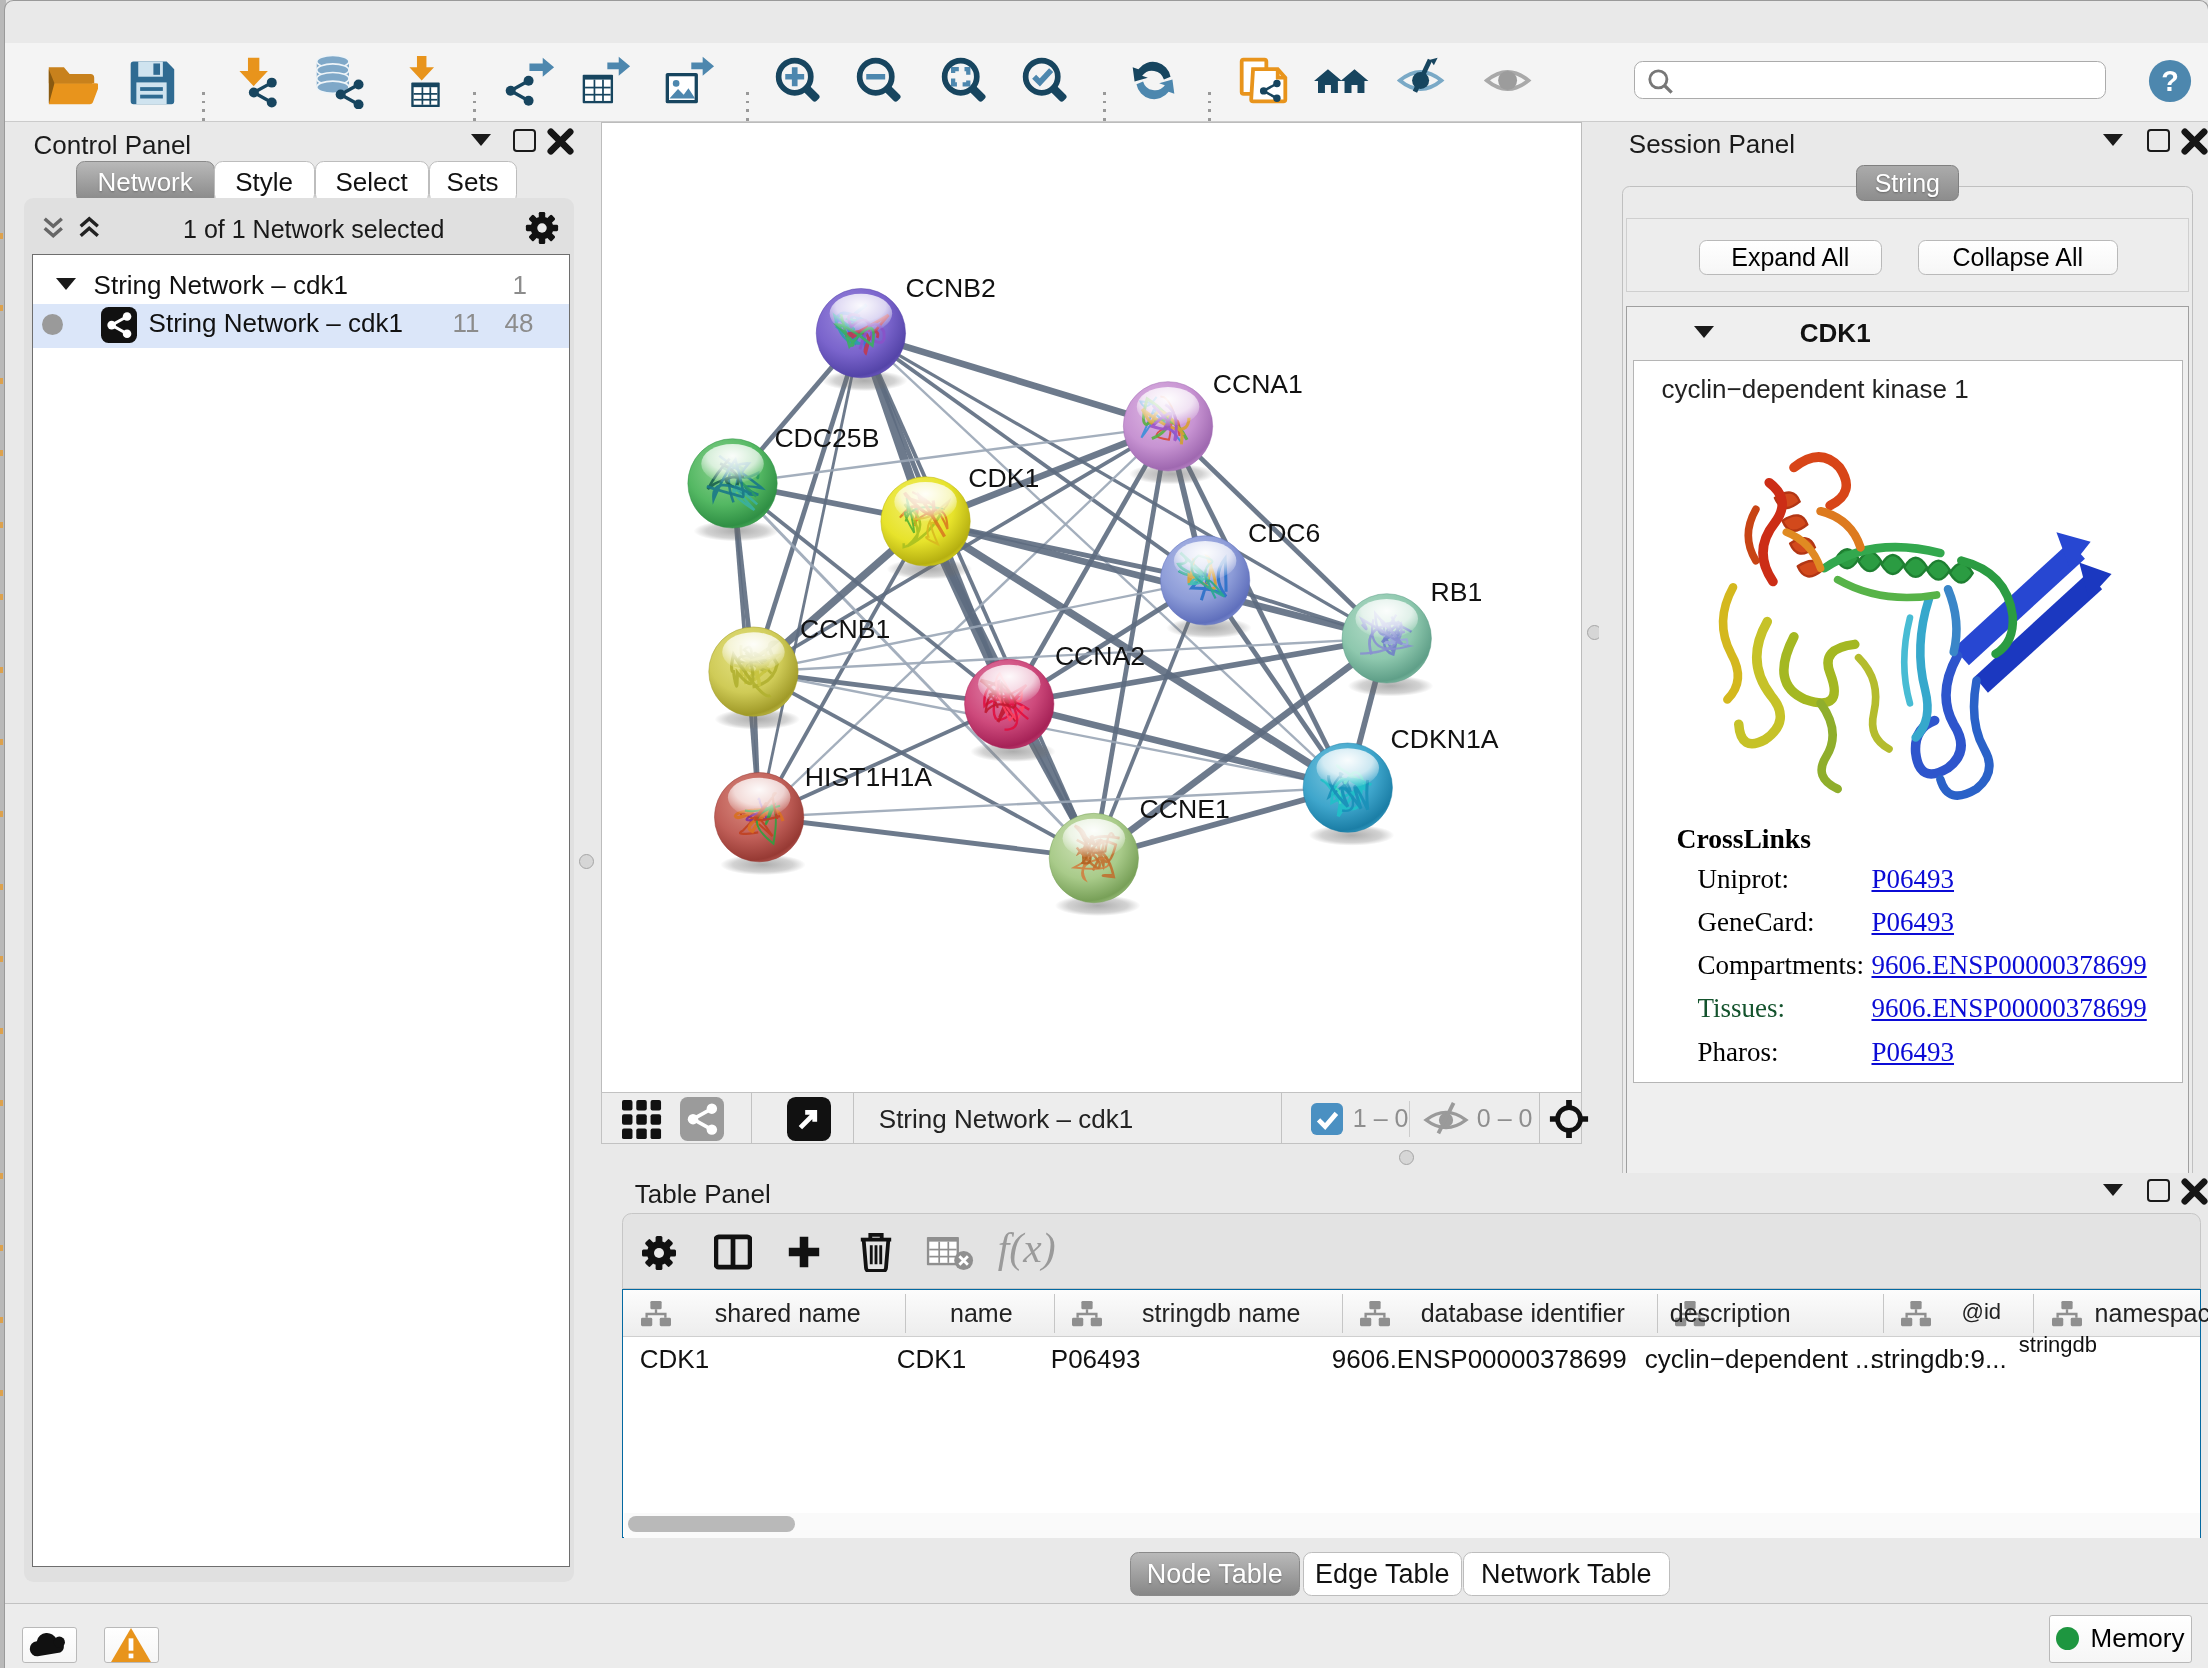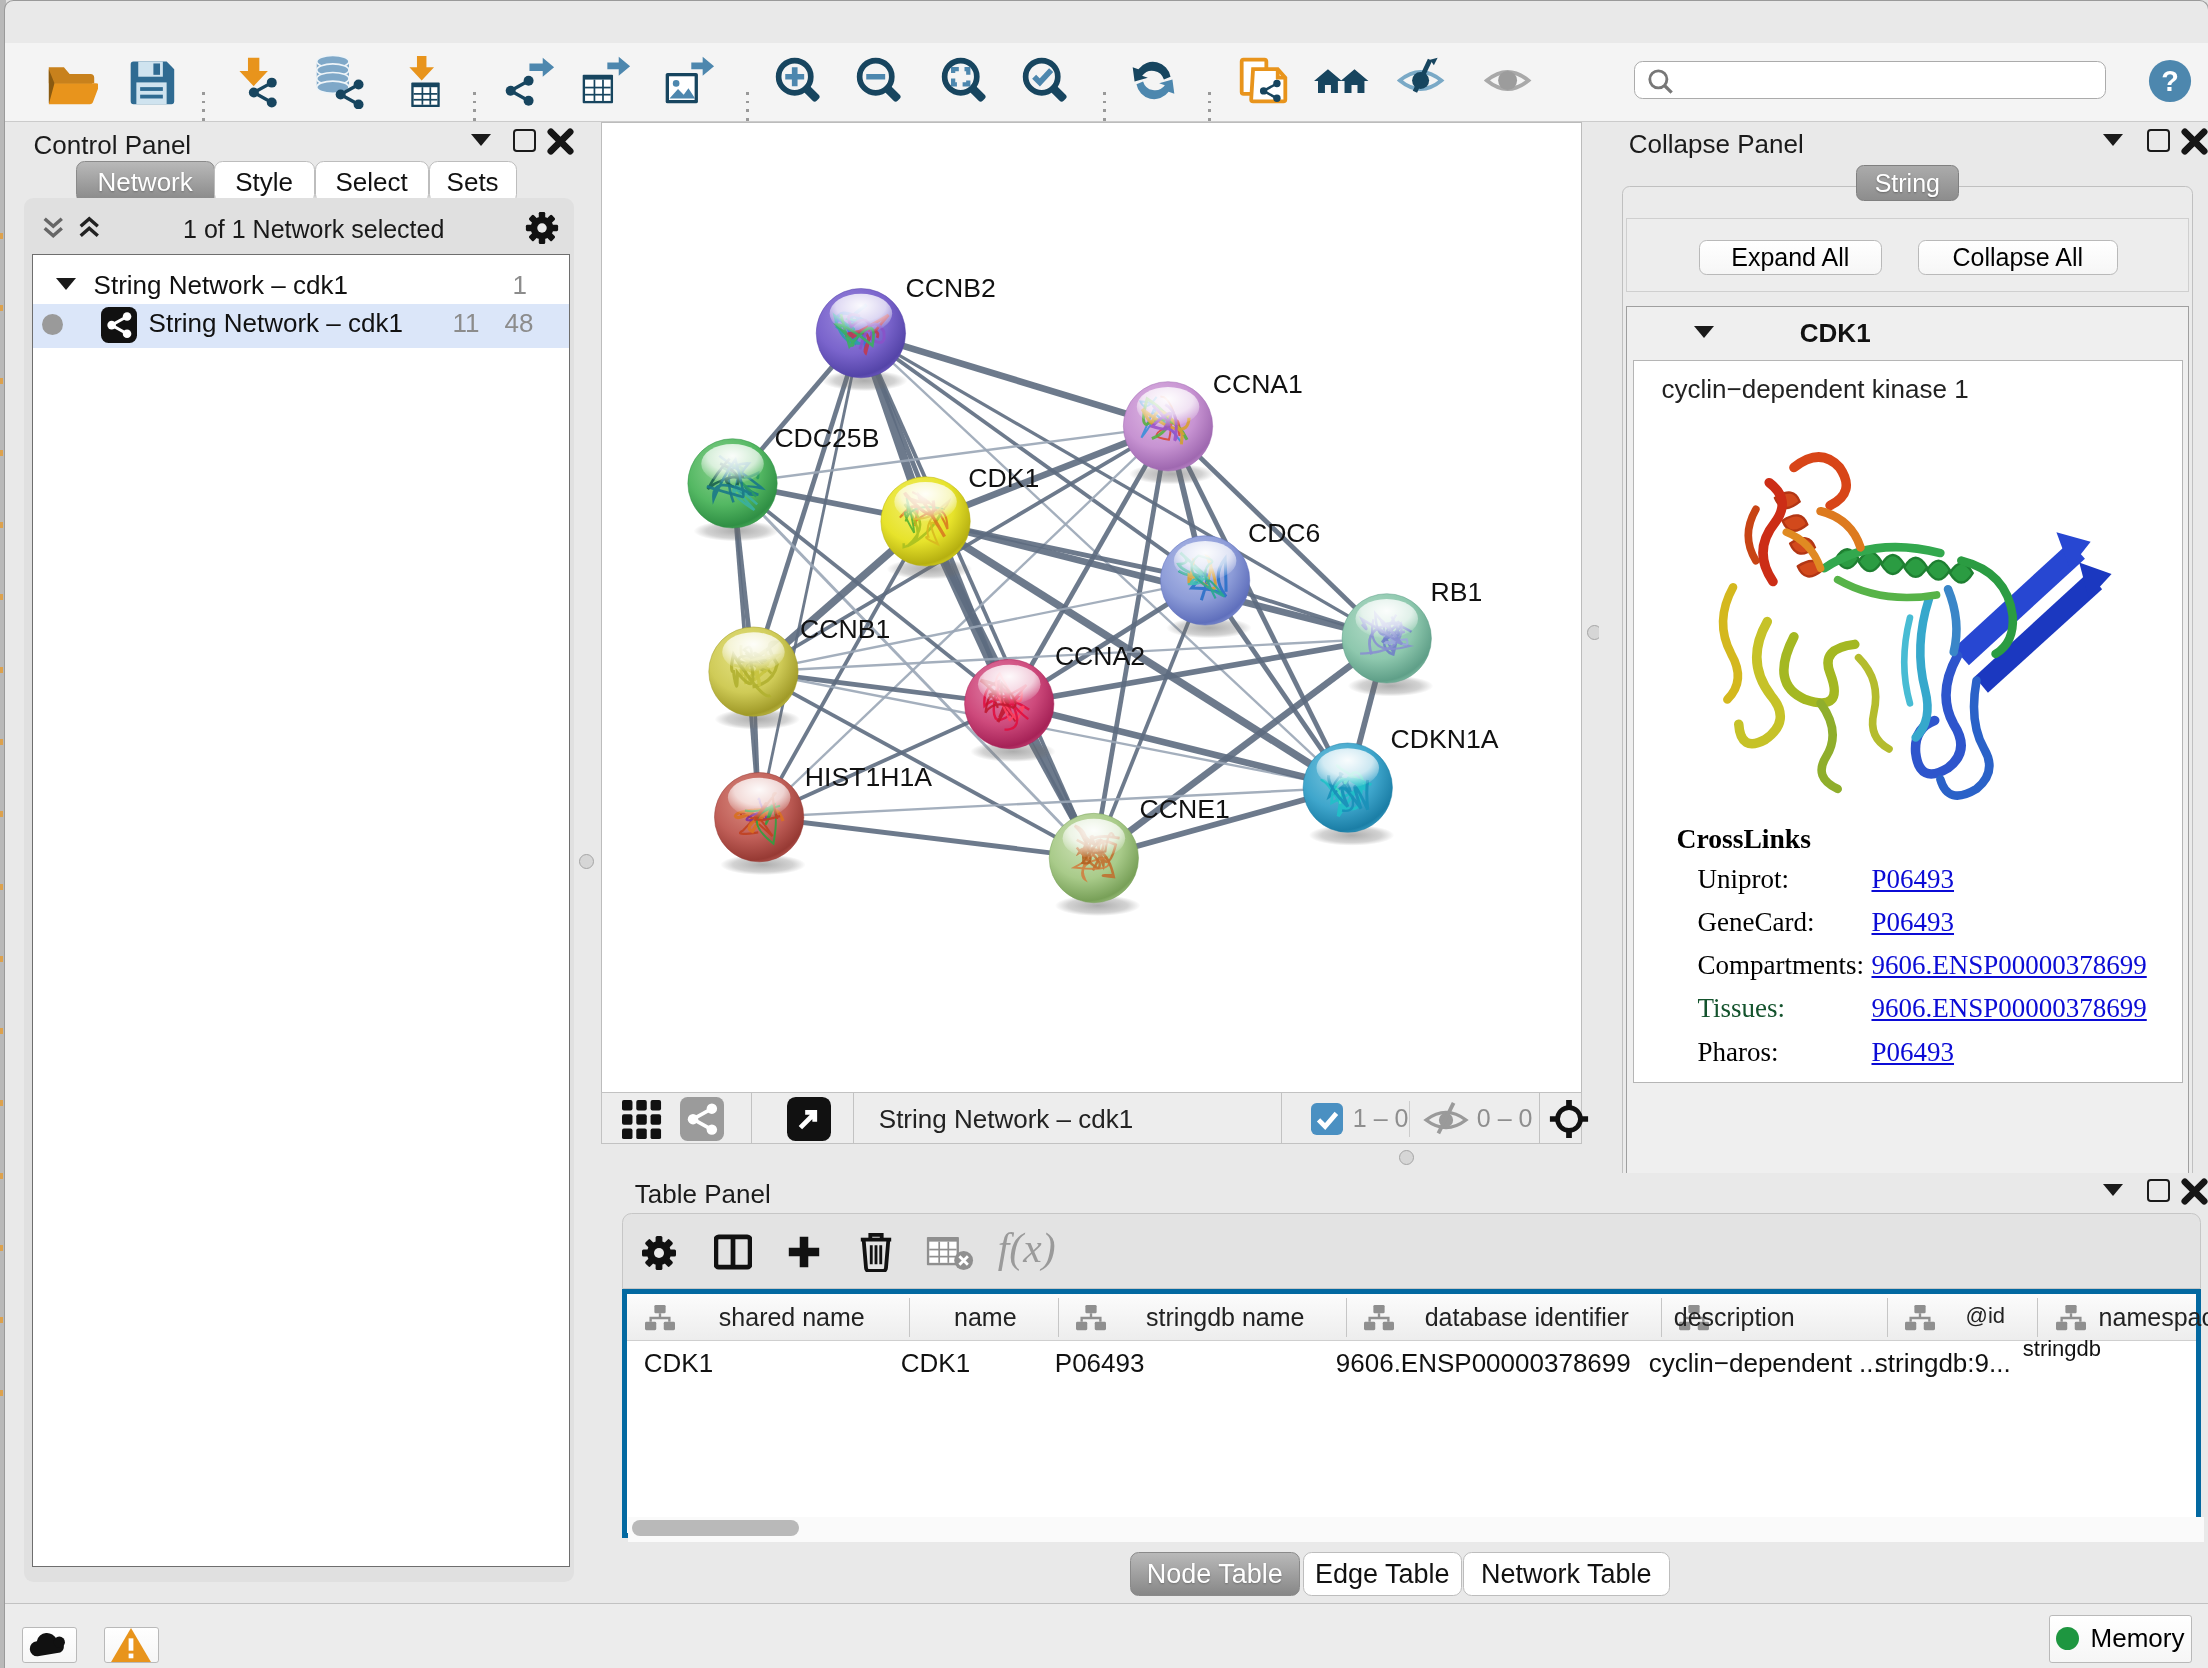--- a/index.html
+++ b/index.html
@@ -568,21 +568,21 @@
         </svg></span>
       <span class="abs" style="left:875px;top:10.5px;font-size:25px;color:#8e8e8e;">0 – 0</span>
       <div class="abs" style="left:937px;top:0;width:1px;height:50px;background:#c2c2c2;"></div>
       <span class="abs" style="left:946px;top:4.8px;"><svg width="42" height="42" viewBox="0 0 44 44" xmlns="http://www.w3.org/2000/svg">
           <circle cx="22" cy="22" r="12" fill="none" stroke="#111" stroke-width="5"></circle>
           <path d="M22 2 v9 M22 33 v9 M2 22 h9 M33 22 h9" stroke="#111" stroke-width="6"></path>
         </svg></span>
     </div>
     <div class="abs" style="left:1582px;top:624px;width:15px;height:15px;border-radius:50%;background:#d6d6d6;border:1px solid #a5a5a5;"></div>
     <div class="abs" style="left:1594px;top:121px;width:611px;height:1051px;background:#e9e9e9;">
-      <div class="abs ptitle" style="left:30px;top:6.7px;">Collapse Panel</div>
+      <div class="abs ptitle" style="left:30px;top:6.7px;">Session Panel</div>
       <span class="abs caret" style="left:504px;top:12.4px;"></span>
       <span class="abs sq" style="left:548px;top:6.7px;"></span>
       <span class="abs" style="left:582px;top:5.7px;"><svg width="27" height="27" viewBox="0 0 28 28" xmlns="http://www.w3.org/2000/svg">
           <path d="M4 4 L24 24 M24 4 L4 24" stroke="#161616" stroke-width="7" stroke-linecap="round"></path>
         </svg></span>
       <div class="abs" style="left:23px;top:64px;width:571px;height:995px;background:#ebebeb;border:1px solid #c0c0c0;border-radius:7.6px;"></div>
       <div class="abs" style="left:257px;top:43px;width:103px;height:36px;background:linear-gradient(#ababab,#8d8d8d);border:1px solid #808080;border-radius:7.6px;color:#fff;font-size:25px;display:flex;align-items:center;justify-content:center;text-shadow:0 1px 1.9px rgba(0,0,0,.3);">String</div>
       <div class="abs" style="left:27px;top:96px;width:563px;height:74px;background:#ededed;border:1px solid #cfcfcf;"></div>
       <div class="btn" style="left:100px;top:118px;width:183px;height:35px;">Expand All</div>
       <div class="btn" style="left:319px;top:118px;width:200px;height:35px;">Collapse All</div>
@@ -684,21 +684,21 @@
             <rect x="23.833333333333332" y="9" width="1.8" height="22.5" fill="#8f8f8f"></rect>
             <rect x="4.5" y="16.5" width="29" height="1.8" fill="#8f8f8f"></rect>
             <rect x="4.5" y="24.0" width="29" height="1.8" fill="#8f8f8f"></rect>
             <circle cx="41" cy="29" r="10" fill="#8f8f8f"></circle>
             <path d="M36.5 24.5 l9 9 M45.5 24.5 l-9 9" stroke="#fff" stroke-width="3"></path>
           </svg></span>
         <span class="abs" style="left:371px;top:12.4px;"><svg width="70" height="48" viewBox="0 0 74 50" xmlns="http://www.w3.org/2000/svg">
             <text x="4" y="38" font-family="Liberation Serif" font-style="italic" font-size="44" fill="#9a9a9a">f(x)</text>
           </svg></span>
       </div>
-      <div class="abs" style="left:27px;top:116px;width:1579px;height:249px;background:#fff;border:5px solid #0369a1;">
+      <div class="abs" style="left:27px;top:116px;width:1579px;height:249px;background:#fff;border:1px solid #0369a1;">
         <div class="abs" style="left:0;top:0;width:100%;height:47px;background:linear-gradient(#fcfcfc,#ededed);border-bottom:1px solid #cfcfcf;">
           <span class="abs" style="left:17px;top:8.6px;"><svg width="32" height="30" viewBox="0 0 34 32" xmlns="http://www.w3.org/2000/svg">
               <g fill="#8f8f8f">
                 <rect x="11" y="2" width="12" height="9" rx="1.5"></rect>
                 <rect x="1" y="20" width="12" height="9" rx="1.5"></rect>
                 <rect x="21" y="20" width="12" height="9" rx="1.5"></rect>
               </g>
               <path d="M17 11 v5 M7 20 v-4 h20 v4" stroke="#8f8f8f" stroke-width="2.5" fill="none"></path>
             </svg></span>
           <div class="abs" style="left:53px;top:8.6px;width:224px;text-align:center;font-size:25px;color:#222;">shared name</div>

